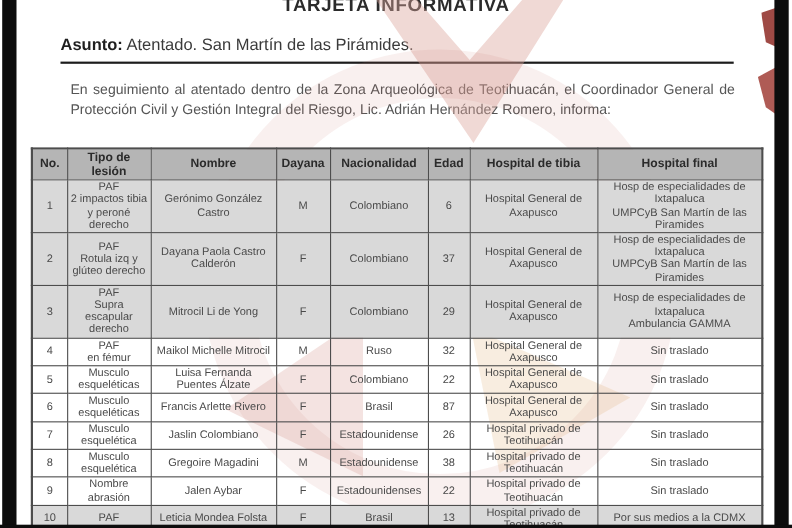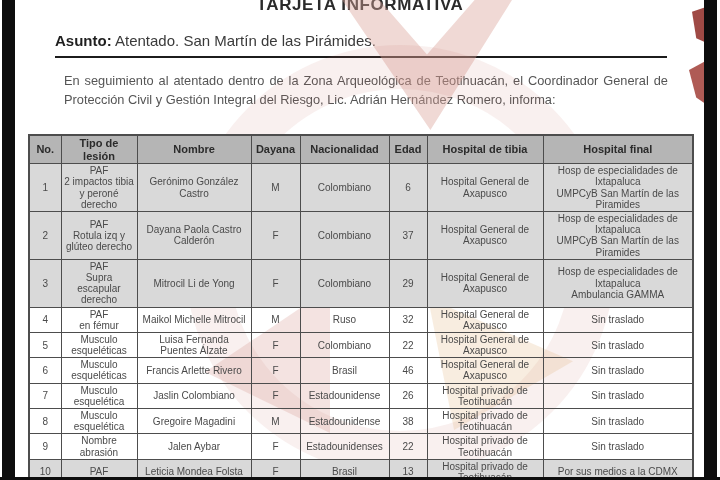--- a/index.html
+++ b/index.html
@@ -185,21 +185,21 @@
 Axapusco</td>
           <td>Sin traslado</td>
         </tr>
         <tr>
           <td>6</td>
           <td>Musculo
 esqueléticas</td>
           <td>Francis Arlette Rivero</td>
           <td>F</td>
           <td>Brasil</td>
-          <td>46</td>
+          <td>87</td>
           <td>Hospital General de
 Axapusco</td>
           <td>Sin traslado</td>
         </tr>
         <tr>
           <td>7</td>
           <td>Musculo
 esquelética</td>
           <td>Jaslin Colombiano</td>
           <td>F</td>

